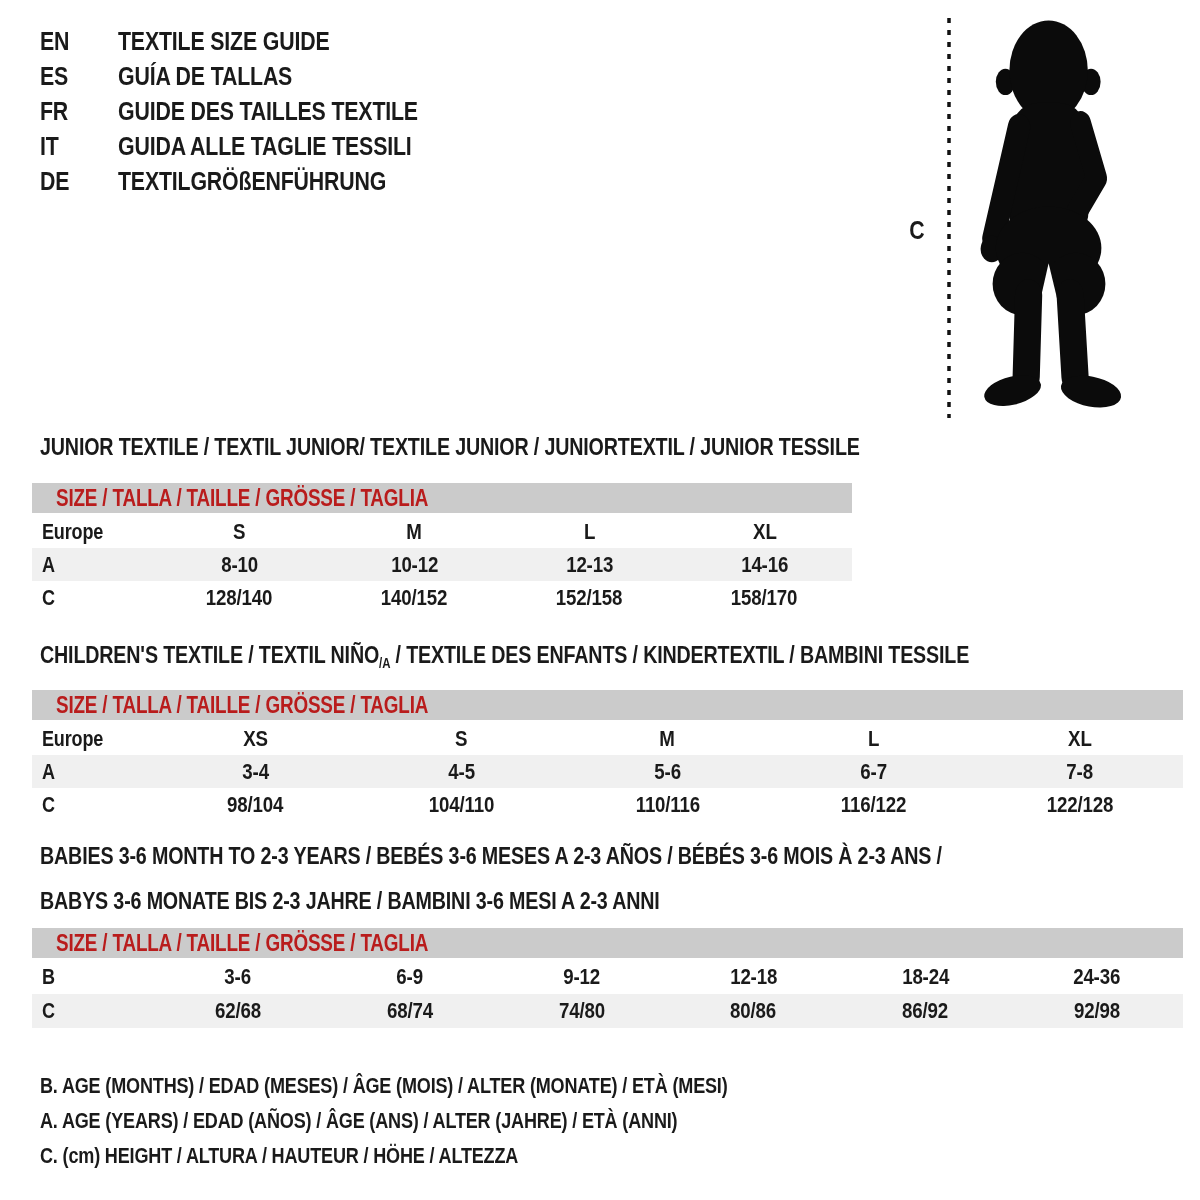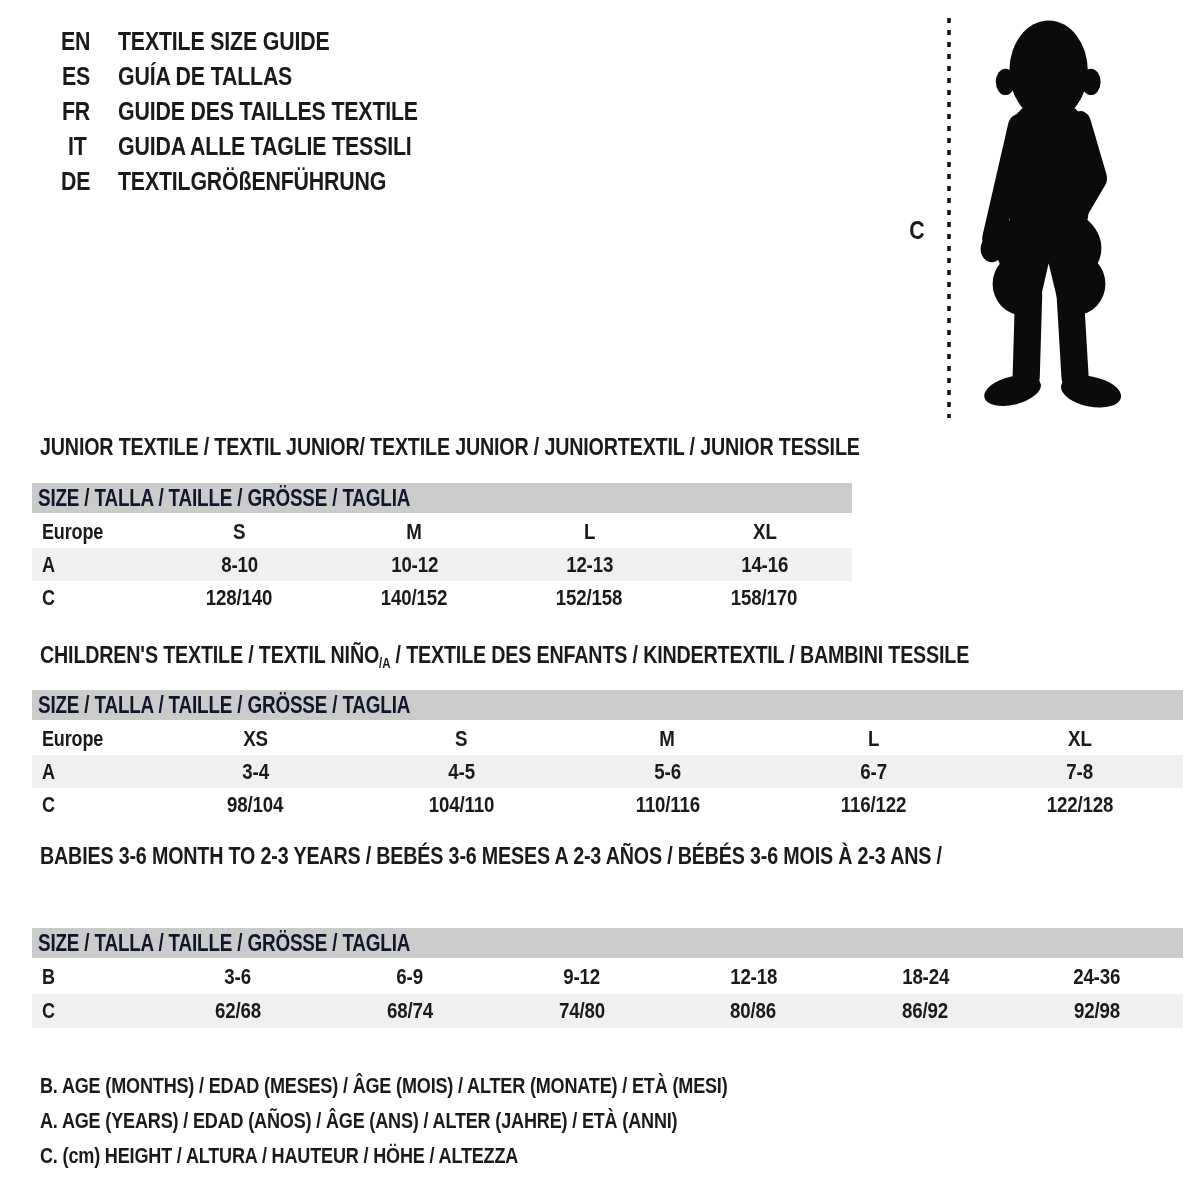--- a/index.html
+++ b/index.html
@@ -5,39 +5,39 @@
   html,body{margin:0;padding:0;background:#fff;}
   #canvas{
     position:relative;width:1200px;height:1200px;background:#ffffff;overflow:hidden;
     font-family:"Liberation Sans", sans-serif;font-weight:700;color:#1a1a1a;
   }
   
   .cnd{display:inline-block;transform:scaleX(0.82);transform-origin:0 50%;white-space:nowrap;letter-spacing:-0.2px;}
   .cndc{display:inline-block;transform:scaleX(0.85);transform-origin:50% 50%;white-space:nowrap;letter-spacing:-0.2px;}
 
   
-  .langs{position:absolute;left:40px;top:24px;text-align:center;}
+  .langs{position:absolute;left:40px;top:24px;}
   .lang-row{display:flex;height:35px;align-items:center;font-size:26px;}
   .lang-code{width:78px;}
   
   .c-label{position:absolute;left:908px;top:216px;font-size:25px;}
   .dash-line{position:absolute;left:946px;top:16px;}
   .baby-svg{position:absolute;left:963px;top:12px;}
 
   
   .heading{position:absolute;left:40px;font-size:24px;}
   .sub-sm{font-size:14px;position:relative;top:5px;}
 
   
   .tbl{position:absolute;left:32px;}
   .t1{top:483px;width:820px;}
   .t2{top:690px;width:1151px;}
   .t3{top:928px;width:1151px;}
-  .bar{height:30px;background:#cbcbcb;display:flex;align-items:center;padding-left:6px;
-       font-size:23px;color:#0f172a;margin-bottom:2px;box-sizing:border-box;}
+  .bar{height:30px;background:#cbcbcb;display:flex;align-items:center;padding-left:24px;
+       font-size:23px;color:#b91c1c;margin-bottom:2px;box-sizing:border-box;}
   .row{display:flex;height:33px;align-items:center;font-size:22px;}
   .t3 .row{height:34px;}
   .row.stripe{background:#f0f0f0;}
   .row-lbl{width:120px;padding-left:10px;box-sizing:border-box;text-align:left;}
   .cell{flex:1;text-align:center;}
 
   
   .legend{position:absolute;left:40px;top:1068px;}
   .legend-line{height:35px;display:flex;align-items:center;font-size:22px;}
 </style>
@@ -156,20 +156,23 @@
       <span class="cell"><span class="cndc">104/110</span></span>
       <span class="cell"><span class="cndc">110/116</span></span>
       <span class="cell"><span class="cndc">116/122</span></span>
       <span class="cell"><span class="cndc">122/128</span></span>
     </div>
   </div>
 
   <div class="heading" style="top:842px;">
     <span class="cnd">BABIES 3-6 MONTH TO 2-3 YEARS / BEBÉS 3-6 MESES A 2-3 AÑOS / BÉBÉS 3-6 MOIS À 2-3 ANS /</span>
   </div>
+  <div class="heading" style="top:887px;">
+    <span class="cnd">BABYS 3-6 MONATE BIS 2-3 JAHRE / BAMBINI 3-6 MESI A 2-3 ANNI</span>
+  </div>
 
   <div class="tbl t3">
     <div class="bar">
         <span class="cnd">SIZE / TALLA / TAILLE / GRÖSSE / TAGLIA</span>
       </div>
     <div class="row">
       <span class="row-lbl"><span class="cnd">B</span></span>
       <span class="cell"><span class="cndc">3-6</span></span>
       <span class="cell"><span class="cndc">6-9</span></span>
       <span class="cell"><span class="cndc">9-12</span></span>

